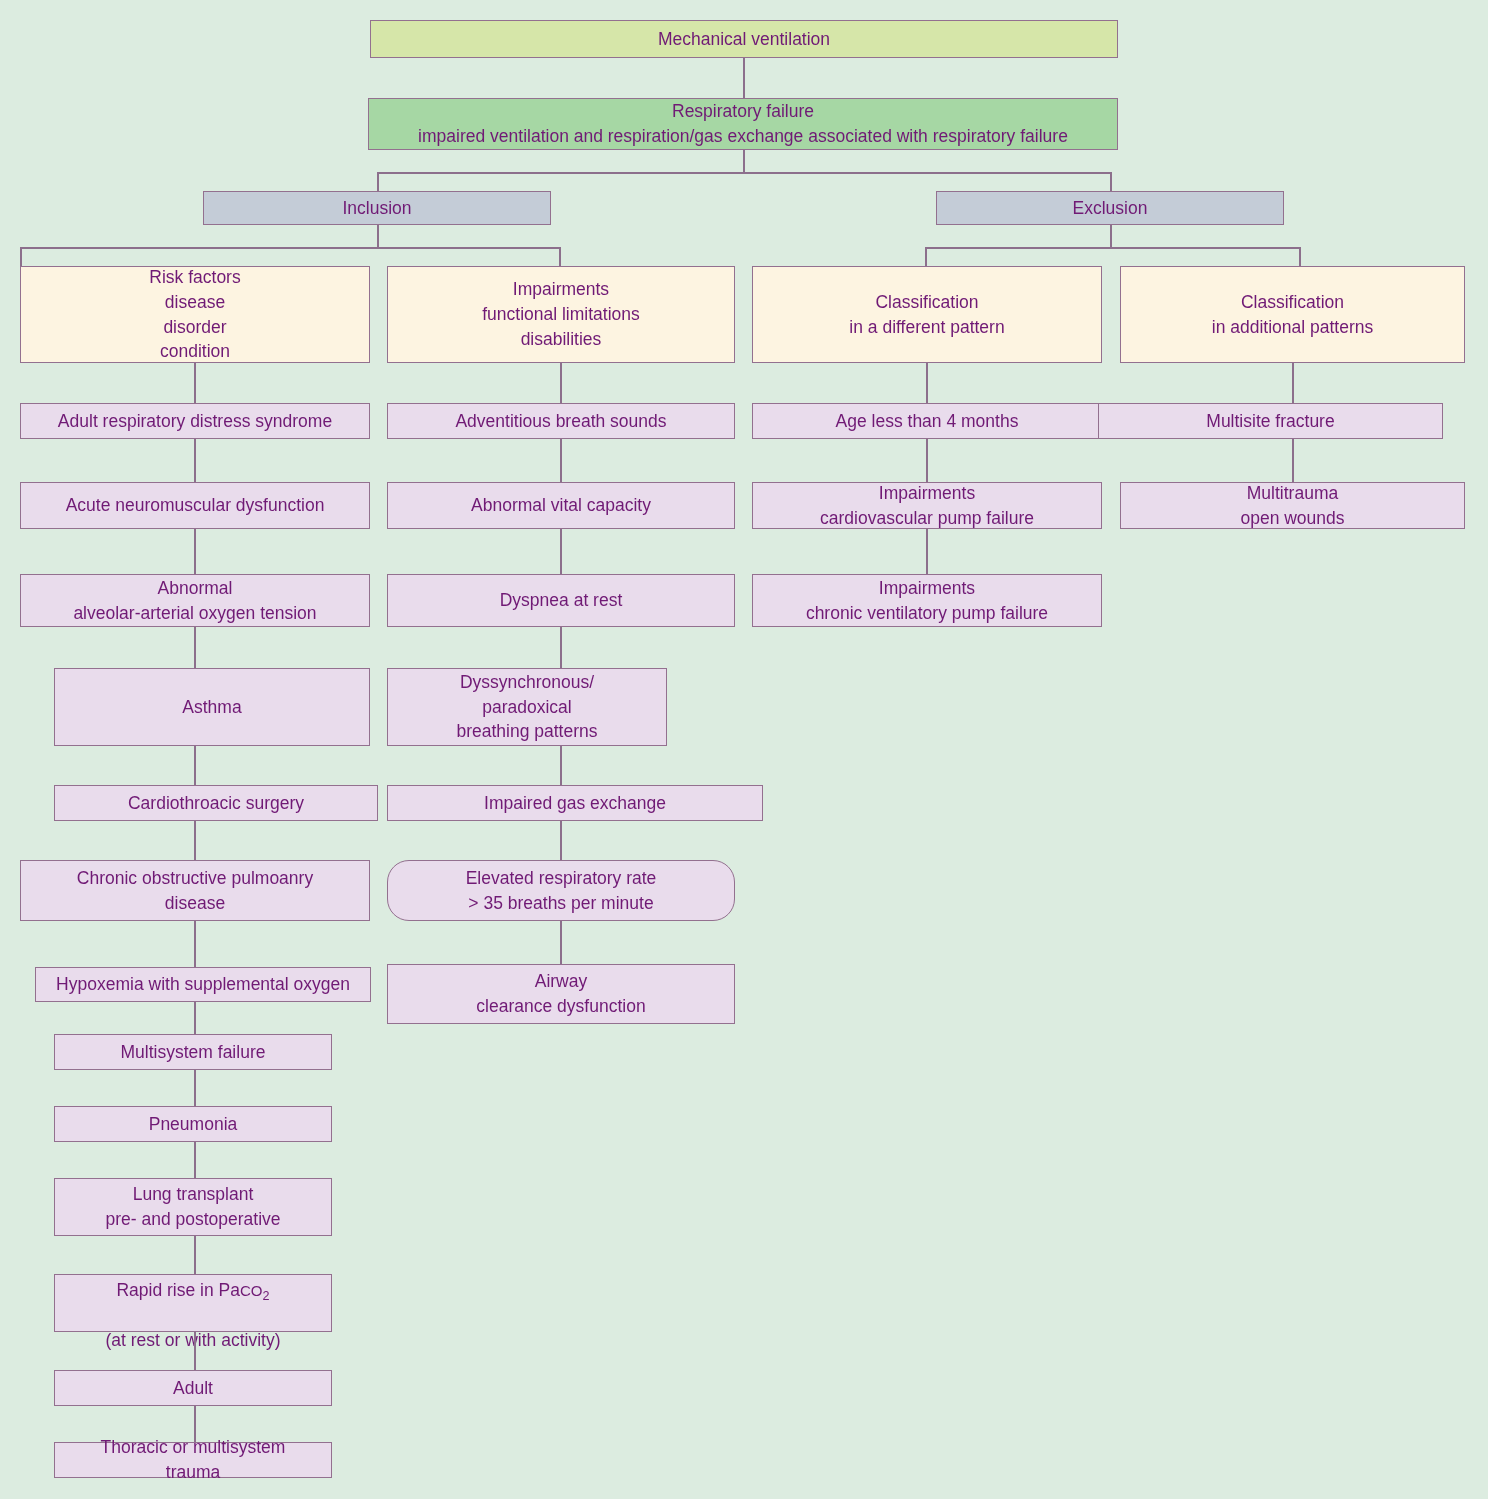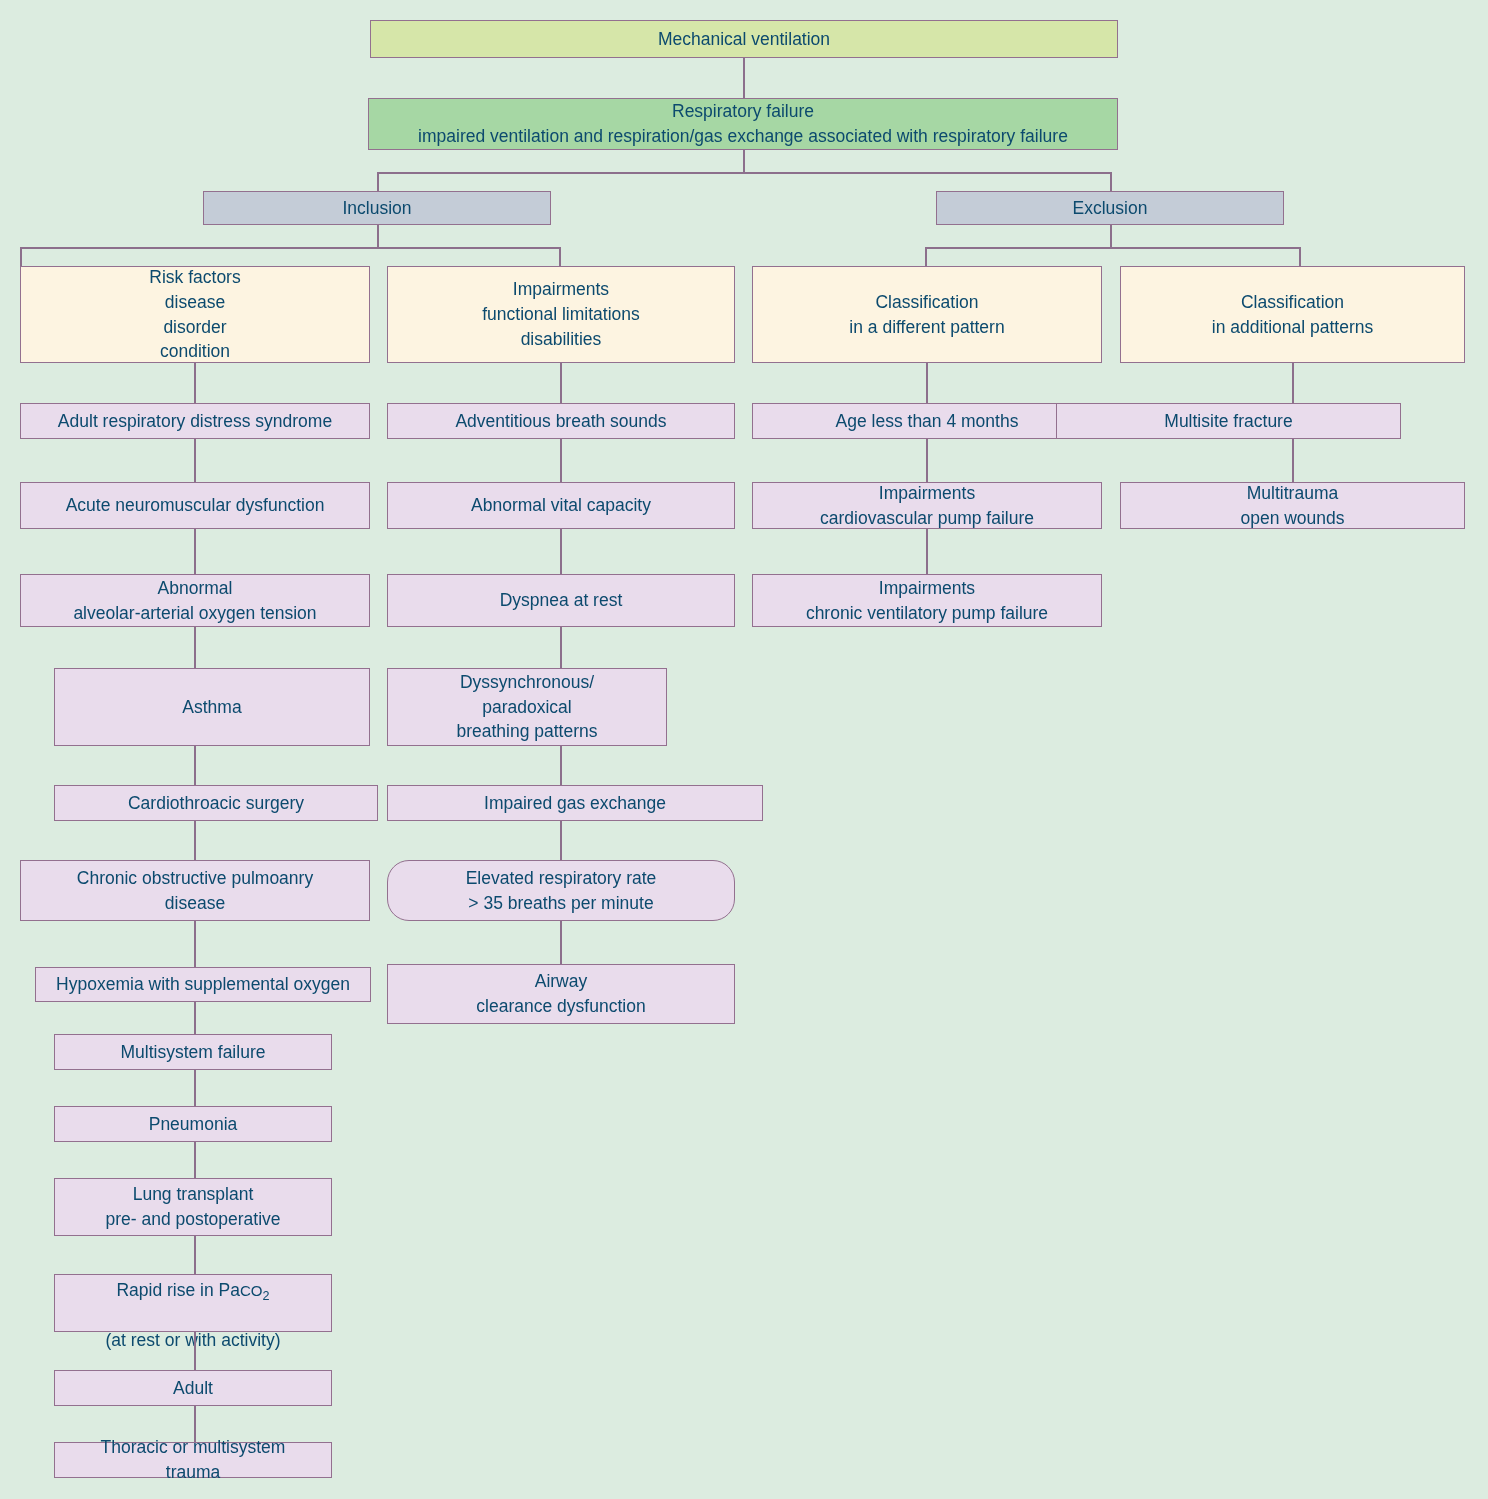--- a/index.html
+++ b/index.html
@@ -24,21 +24,21 @@
   .node {
     position: absolute;
     box-sizing: border-box;
     border: 1.5px solid #93708f;
     display: flex;
     align-items: center;
     justify-content: center;
     text-align: center;
     font-size: 17.5px;
     line-height: 1.42;
-    color: #0c4a6e;
+    color: #701a75;
     padding: 2px 20px;
     white-space: pre-line;
   }
   .n-top     { background: #d6e6a9; }
   .n-green   { background: #a6d7a4; }
   .n-blue    { background: #c4ccd7; }
   .n-cream   { background: #fdf4e1; }
   .n-lav     { background: #e9dcec; }
 
   .conn {
@@ -178,19 +178,19 @@
 cardiovascular pump failure</div>
   <div class="conn conn-v" style="left:926px; top:529px; height:45px;"></div>
 
   <div class="node n-lav" style="left:752px; top:574px; width:350px; height:53px;">Impairments
 chronic ventilatory pump failure</div>
 
   <div class="node n-cream" style="left:1120px; top:266px; width:345px; height:97px;">Classification
 in additional patterns</div>
   <div class="conn conn-v" style="left:1292px; top:363px; height:40px;"></div>
 
-  <div class="node n-lav" style="left:1056px; top:403px; width:345px; height:36px;">Multisite fracture</div>
+  <div class="node n-lav" style="left:1098px; top:403px; width:345px; height:36px;">Multisite fracture</div>
   <div class="conn conn-v" style="left:1292px; top:439px; height:43px;"></div>
 
   <div class="node n-lav" style="left:1120px; top:482px; width:345px; height:47px;">Multitrauma
 open wounds</div>
 
 </div>
 
 </body></html>

